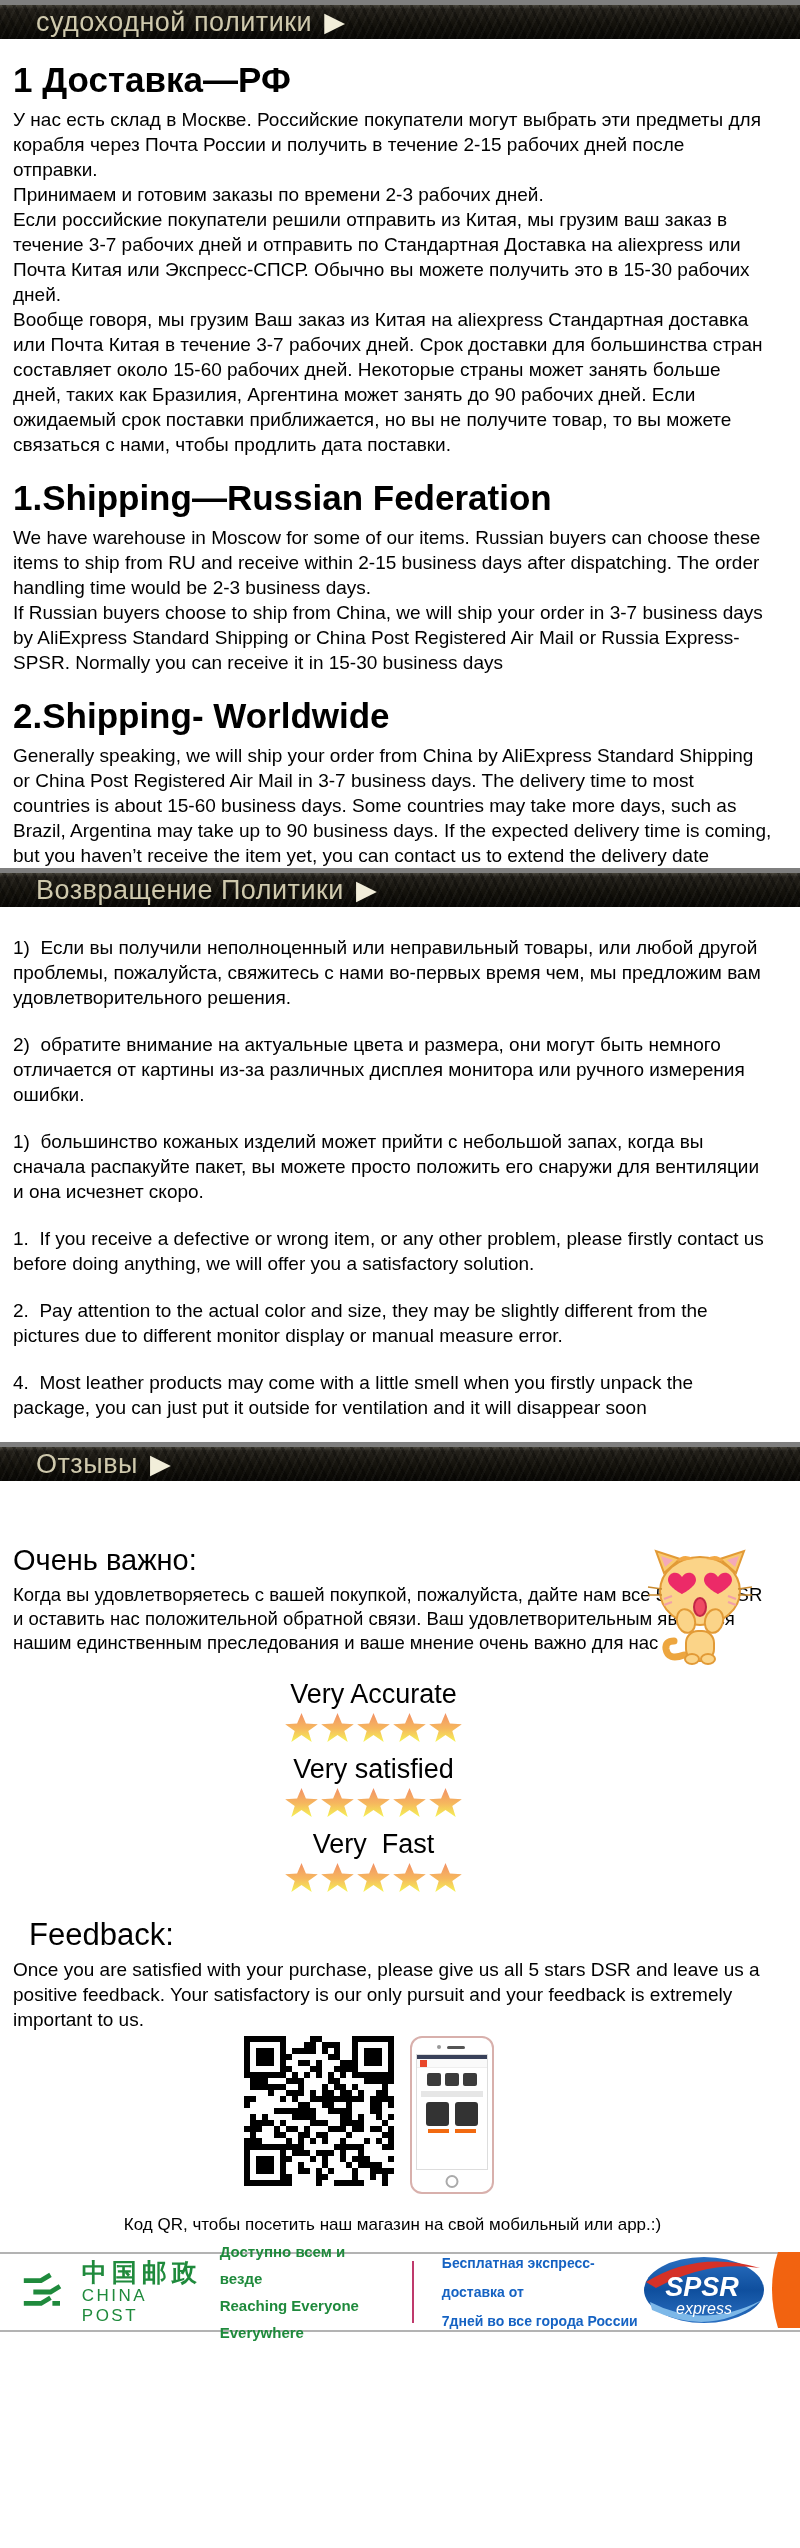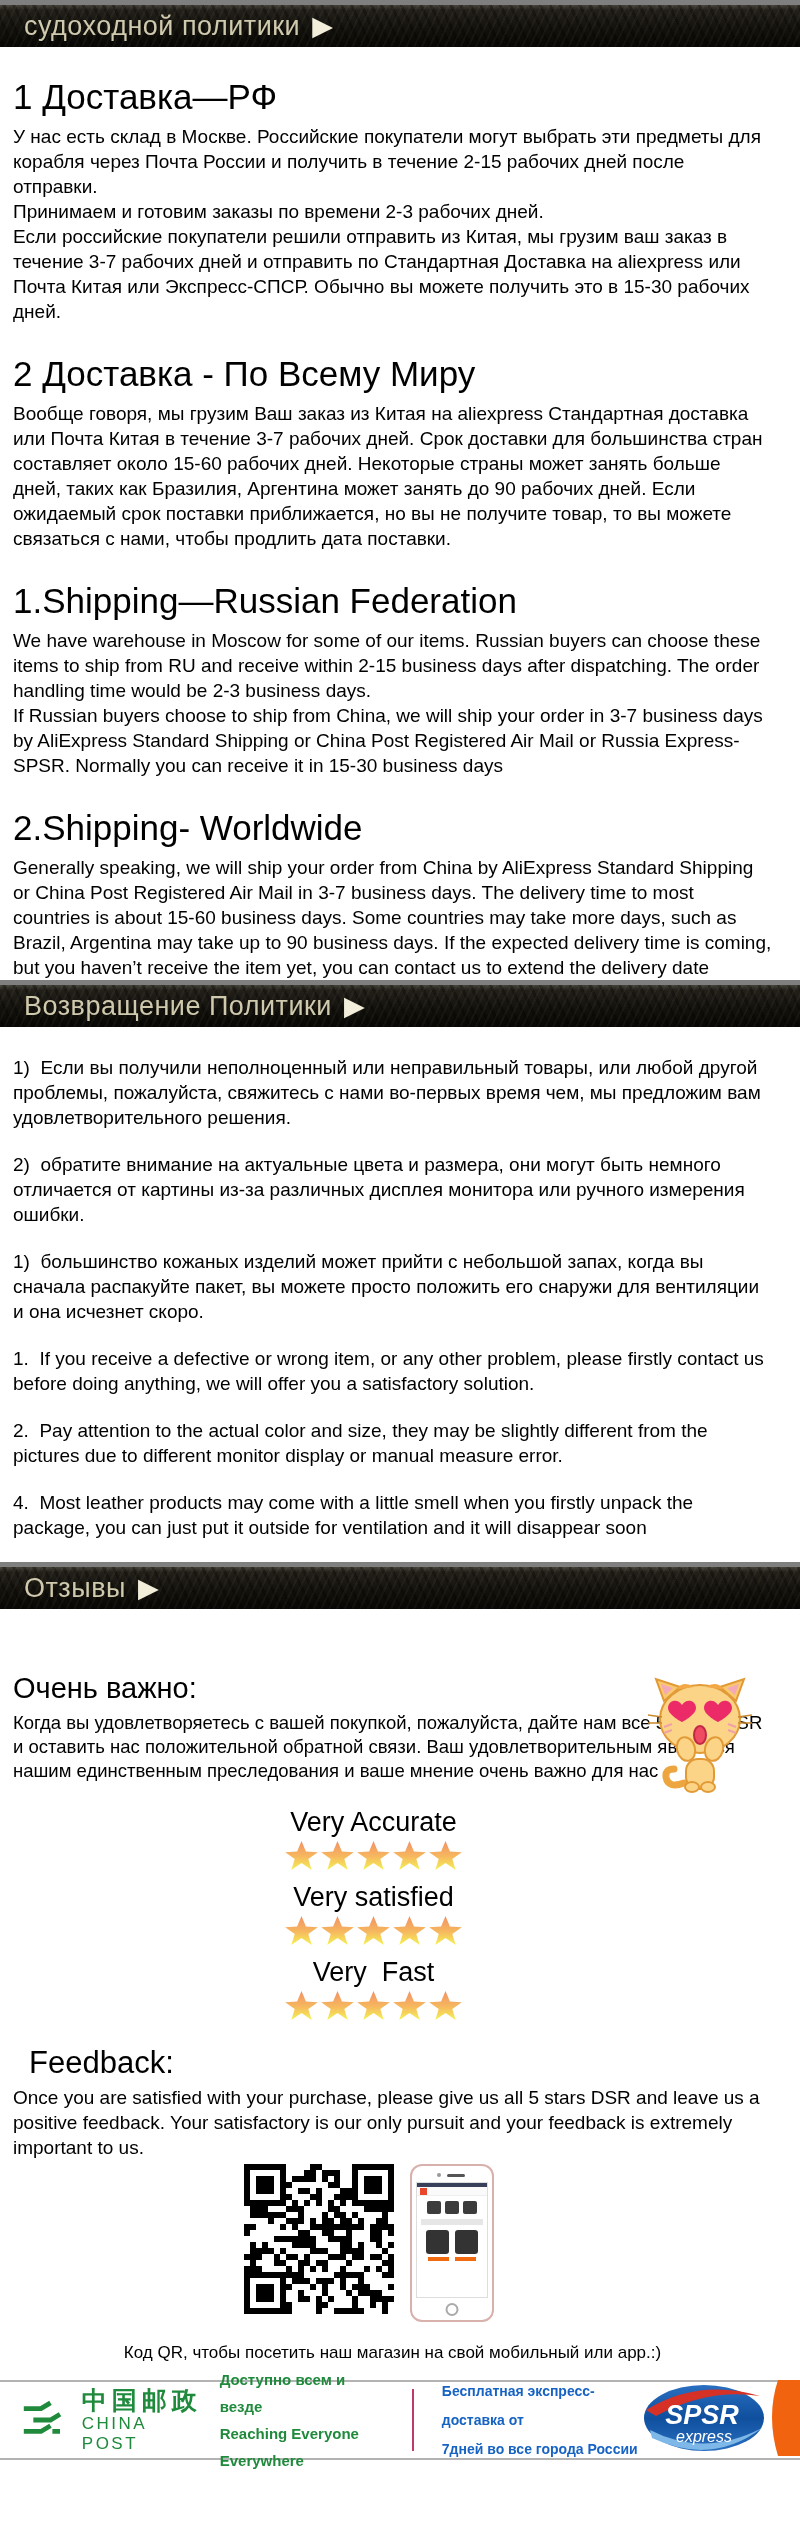--- a/index.html
+++ b/index.html
@@ -7,32 +7,32 @@
     --china-post-green:#1f8a3c; --footer-blue:#1663c3; --footer-divider-pink:#bf3a6c;
     --star-orange:#f29466; --star-yellow:#f5ef56;
   }
   *{box-sizing:border-box}
   html,body{margin:0;padding:0;background:#fff}
   body{width:800px;font-family:"Liberation Sans","DejaVu Sans",sans-serif;color:#000}
   .page{position:relative;width:800px;height:2548px;overflow:hidden;background:#fff}
 
   
   .banner{
-    height:47px;display:flex;align-items:center;padding-left:24px;
+    height:39px;display:flex;align-items:center;padding-left:36px;
     border-top:5px solid #7f7f7f;
     background:
       repeating-linear-gradient(115deg, rgba(255,255,255,.035) 0 2px, transparent 2px 7px),
       repeating-linear-gradient(245deg, rgba(0,0,0,.28) 0 3px, transparent 3px 9px),
       linear-gradient(180deg,#454239 0,#23201a 12%,var(--banner-background) 55%,#080704 100%);
   }
   .banner-text{font-size:27px;color:var(--banner-text);letter-spacing:.5px}
   .arrow{color:#f2eeda;font-size:27px;margin-left:12px;line-height:1}
 
   .content{padding:0 28px 0 13px}
-  .sec-title{font-size:35px;line-height:38px;font-weight:400;margin:31px 0 8px}
+  .sec-title{font-size:35px;line-height:38px;font-weight:700;margin:22px 0 8px}
   .body{font-size:19px;line-height:25px;margin:0;white-space:pre-wrap}
   .returns{padding-top:28px}
   .returns .item{margin-bottom:22px}
 
   
   .reviews{position:relative;padding:0 28px 0 13px}
   .cat{position:absolute;top:4px;right:46px}
   .very-title{font-size:29px;line-height:34px;font-weight:400;margin:62px 0 6px}
   .small-body{font-size:18.5px;line-height:24px;margin:0;white-space:pre-wrap}
 
@@ -91,21 +91,20 @@
   </header>
 
   <div class="content">
     <section>
       <h1 class="sec-title">1 Доставка—РФ</h1>
       <p class="body">У нас есть склад в Москве. Российские покупатели могут выбрать эти предметы для корабля через Почта России и получить в течение 2-15 рабочих дней после отправки.
 Принимаем и готовим заказы по времени 2-3 рабочих дней.
 Если российские покупатели решили отправить из Китая, мы грузим ваш заказ в течение 3-7 рабочих дней и отправить по Стандартная Доставка на aliexpress или Почта Китая или Экспресс-СПСР. Обычно вы можете получить это в 15-30 рабочих дней.</p>
     </section>
     <section>
-      <h1 class="sec-title">2 Доставка - По Всему Миру</h1>
       <p class="body">Вообще говоря, мы грузим Ваш заказ из Китая на aliexpress Стандартная доставка или Почта Китая в течение 3-7 рабочих дней. Срок доставки для большинства стран составляет около 15-60 рабочих дней. Некоторые страны может занять больше дней, таких как Бразилия, Аргентина может занять до 90 рабочих дней. Если ожидаемый срок поставки приближается, но вы не получите товар, то вы можете связаться с нами, чтобы продлить дата поставки.</p>
     </section>
     <section>
       <h1 class="sec-title">1.Shipping—Russian Federation</h1>
       <p class="body">We have warehouse in Moscow for some of our items. Russian buyers can choose these items to ship from RU and receive within 2-15 business days after dispatching. The order handling time would be 2-3 business days.
 If Russian buyers choose to ship from China, we will ship your order in 3-7 business days by AliExpress Standard Shipping or China Post Registered Air Mail or Russia Express-SPSR. Normally you can receive it in 15-30 business days</p>
     </section>
     <section>
       <h1 class="sec-title">2.Shipping- Worldwide</h1>
       <p class="body">Generally speaking, we will ship your order from China by AliExpress Standard Shipping or China Post Registered Air Mail in 3-7 business days. The delivery time to most countries is about 15-60 business days. Some countries may take more days, such as Brazil, Argentina may take up to 90 business days. If the expected delivery time is coming, but you haven’t receive the item yet, you can contact us to extend the delivery date</p>

